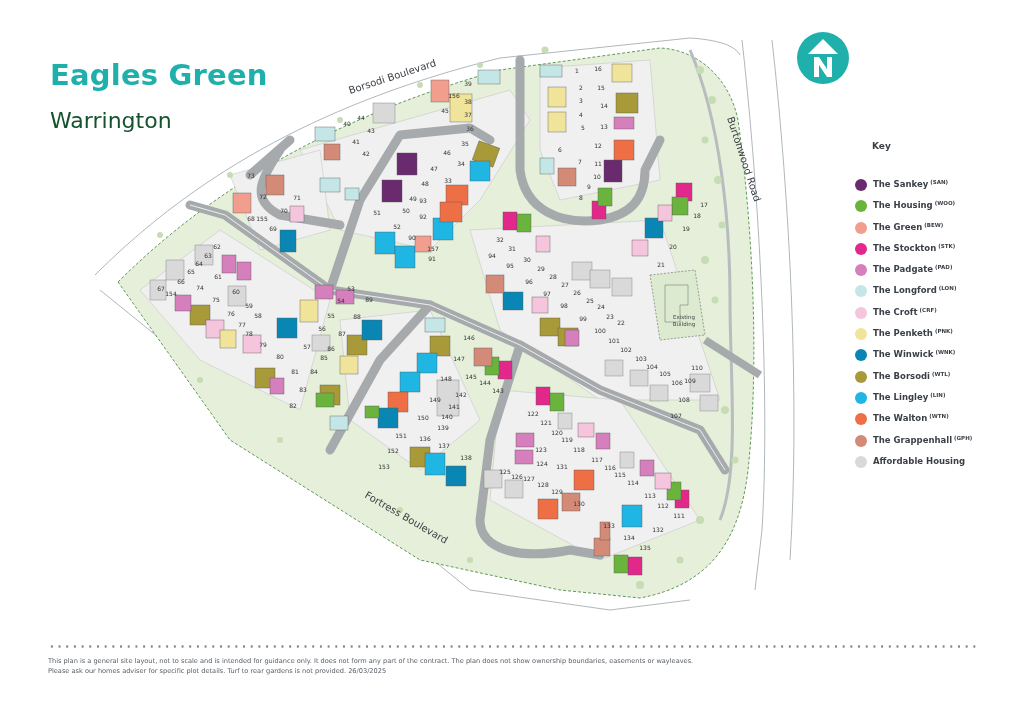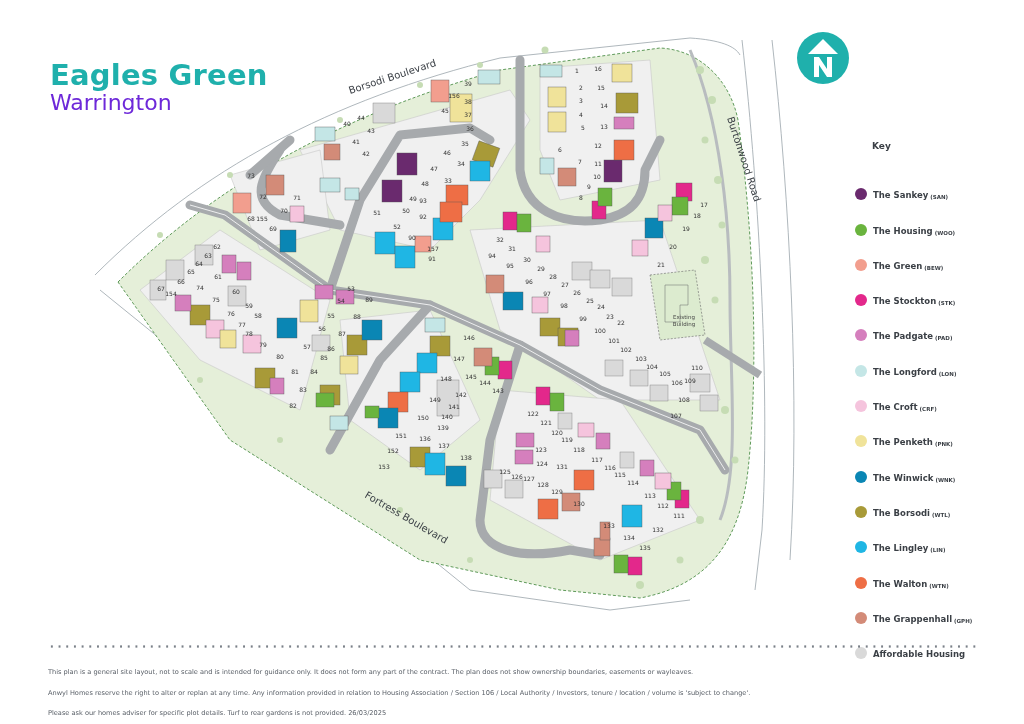--- a/index.html
+++ b/index.html
@@ -1,31 +1,31 @@
 <!DOCTYPE html>
 <html><head>
 <meta charset="utf-8">
 <style>
   * { box-sizing: border-box; margin: 0; padding: 0; }
   html, body { width: 1024px; height: 724px; background: #ffffff; overflow: hidden; }
   body { position: relative; font-family: "DejaVu Sans", sans-serif; color: #555b62; }
   .title { position: absolute; left: 50px; top: 58px; font-size: 29px; font-weight: bold; color: #1fb0ac; letter-spacing: 0.2px; }
-  .subtitle { position: absolute; left: 50px; top: 90px; font-size: 22px; color: #6d28d9; }
+  .subtitle { position: absolute; left: 50px; top: 108px; font-size: 22px; color: #14532d; }
   .north { position: absolute; left: 797px; top: 32px; width: 52px; height: 52px; border-radius: 50%; background: #1fb0ac; cursor: pointer; }
   .north svg { position: absolute; left: 0; top: 0; }
   .map { position: absolute; left: 0; top: 0; width: 1024px; height: 640px; }
   .legend { position: absolute; left: 855px; top: 141px; width: 160px; }
   .legend-title { font-size: 9px; color: #3a3f45; margin-left: 17px; margin-bottom: 28px; font-weight: bold; }
-  .legend-item { display: flex; align-items: flex-end; height: 21.3px; cursor: default; margin-top: 14px; }
+  .legend-item { display: flex; align-items: flex-start; height: 21.3px; cursor: default; }
   .swatch { width: 12px; height: 12px; border-radius: 50%; margin-right: 6px; flex: 0 0 12px; }
   .legend-label { font-size: 8.5px; color: #3a3f45; font-weight: bold; white-space: nowrap; }
   .legend-code { font-size: 5.5px; color: #3a3f45; margin-left: 2px; font-weight: bold; }
   .dots { position: absolute; left: 48px; top: 645px; width: 930px; height: 3px; background-image: radial-gradient(circle, #7a8088 1px, transparent 1.3px); background-size: 7.7px 3px; background-repeat: repeat-x; }
   .disclaimer { position: absolute; left: 48px; top: 657px; font-size: 6.6px; line-height: 9.6px; color: #5a6068; width: 940px; }
-  .disclaimer div { white-space: nowrap; margin-top: 11px; }
+  .disclaimer div { white-space: nowrap; }
   .road-label { font-family: "DejaVu Sans", sans-serif; font-size: 10px; fill: #3a3f45; }
   .plot-num { font-family: "DejaVu Sans", sans-serif; font-size: 6px; fill: #333; text-anchor: middle; }
   .eb-label { font-family: "DejaVu Sans", sans-serif; font-size: 5.5px; fill: #444; text-anchor: middle; }
 </style>
 </head>
 <body>
 
 <div class="title">Eagles Green</div>
 <div class="subtitle">Warrington</div>
 
@@ -461,15 +461,14 @@
   </div>
   <div class="legend-item">
     <span class="swatch" style="background:#d9d9d9"></span>
     <span class="legend-label">Affordable Housing</span>
   </div>
 </div>
 
 <div class="dots"></div>
 <div class="disclaimer">
   <div>This plan is a general site layout, not to scale and is intended for guidance only. It does not form any part of the contract. The plan does not show ownership boundaries, easements or wayleaves.</div>
-  <div>Anwyl Homes reserve the right to alter or replan at any time. Any information provided in relation to Housing Association / Section 106 / Local Authority / Investors, tenure / location / volume is 'subject to change'.</div>
   <div>Please ask our homes adviser for specific plot details. Turf to rear gardens is not provided. 26/03/2025</div>
 </div>
 
 </body></html>

